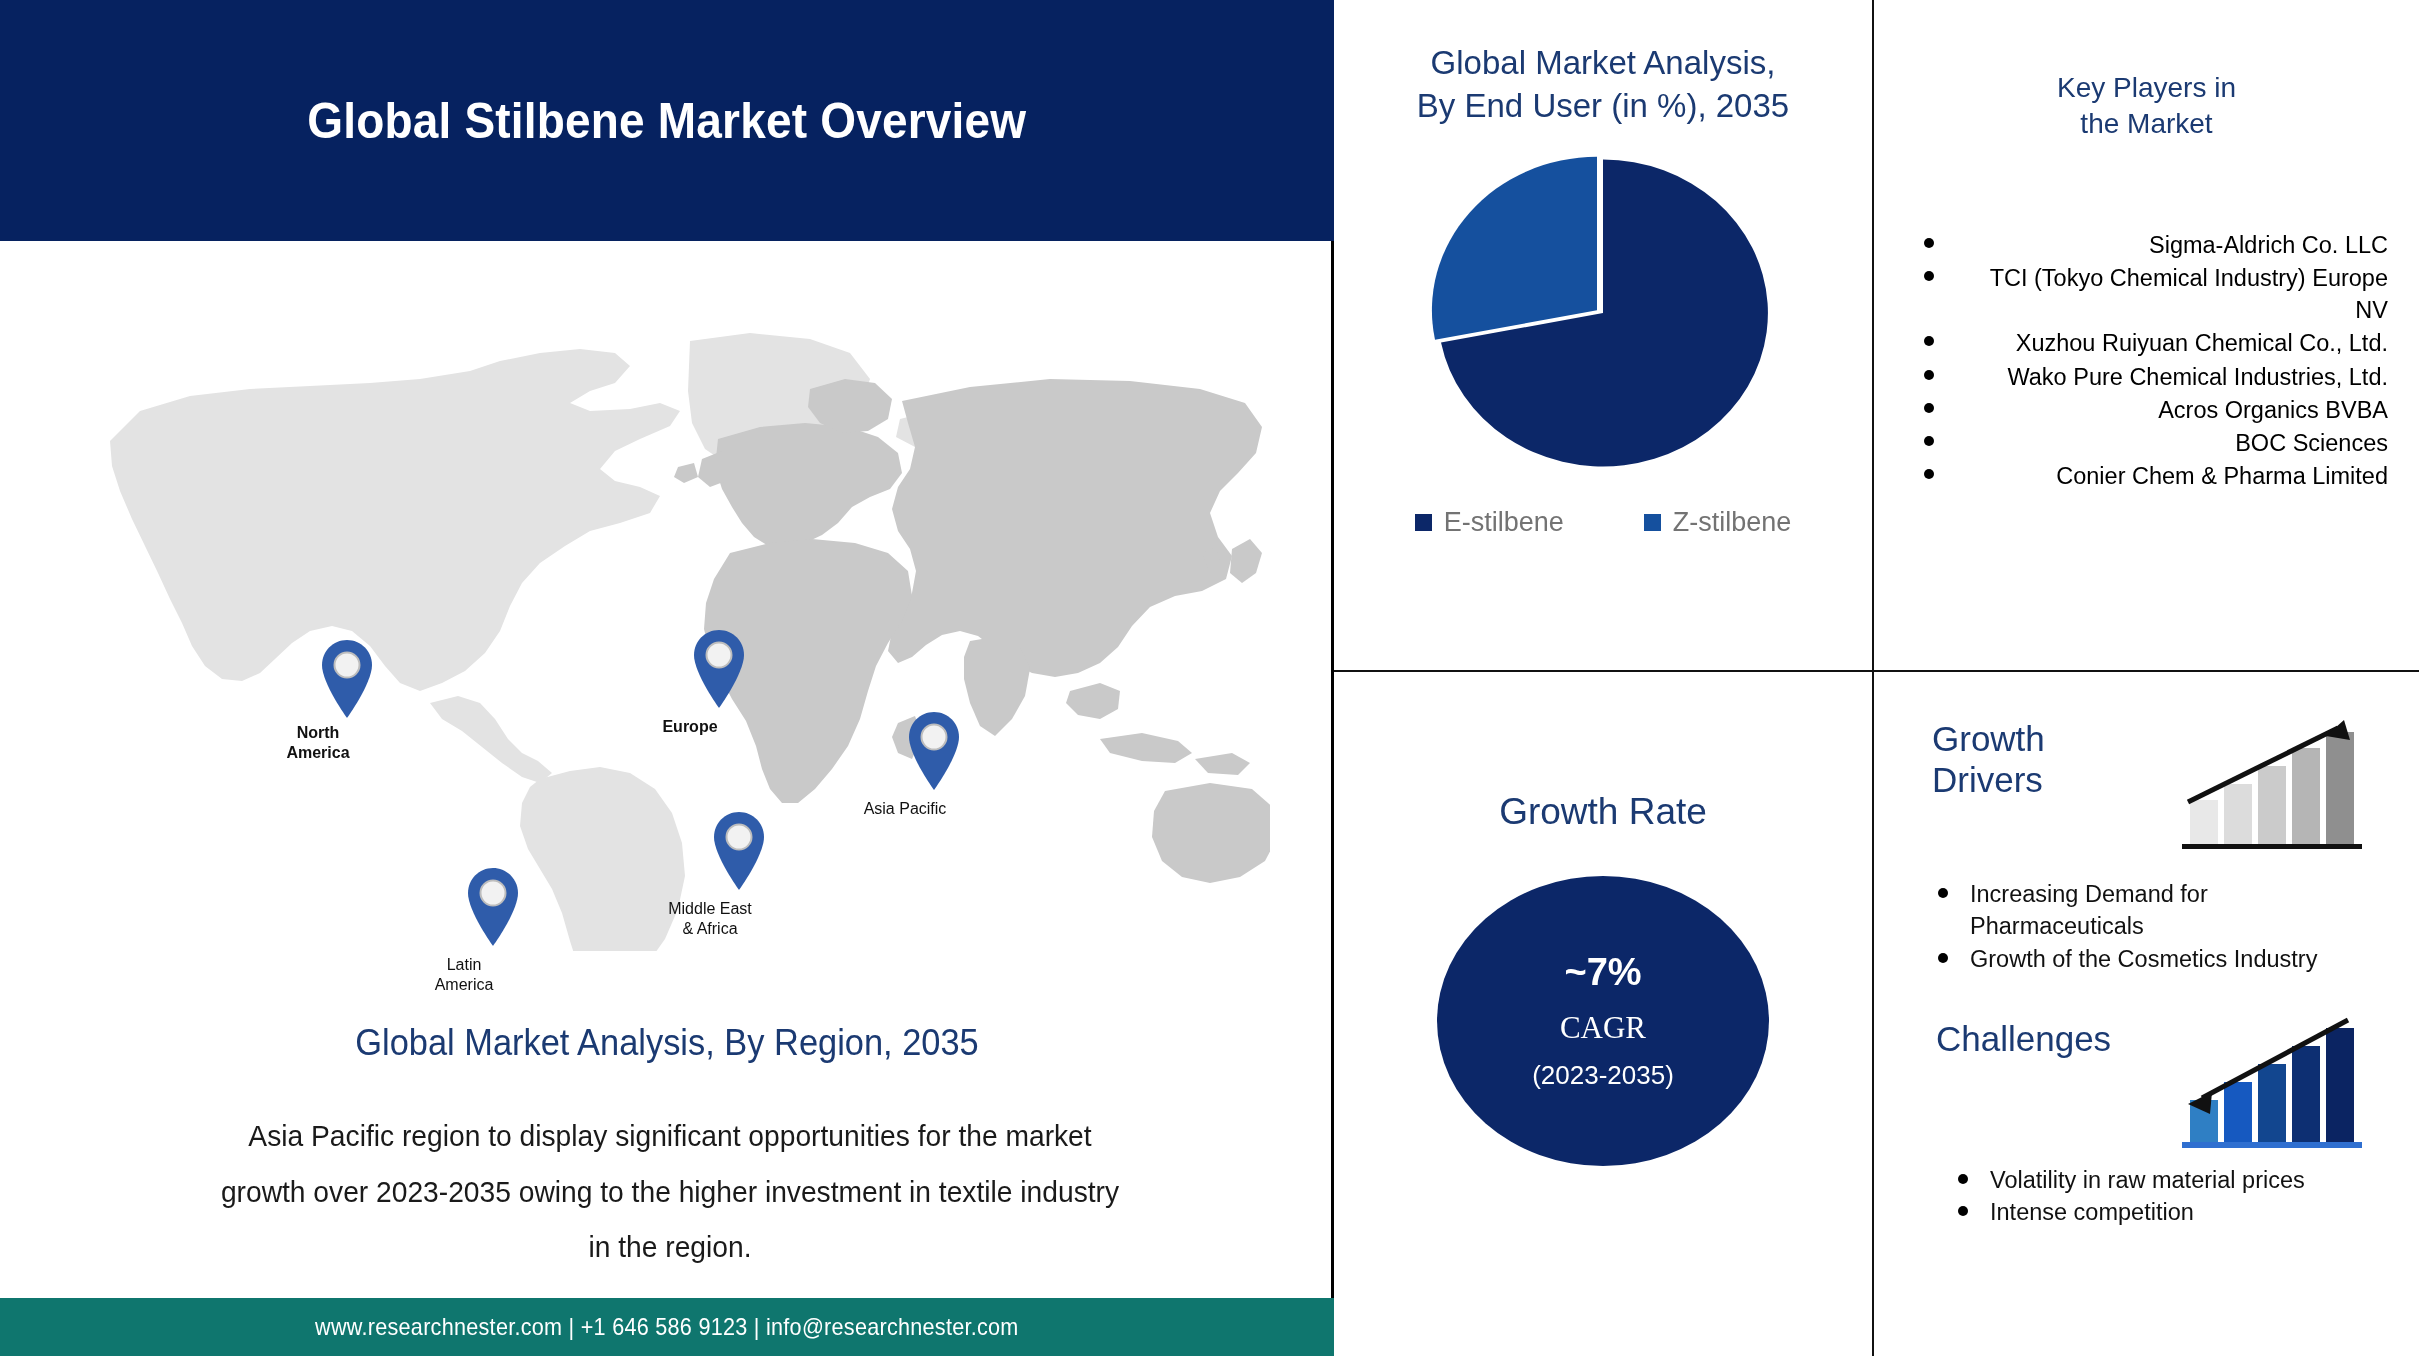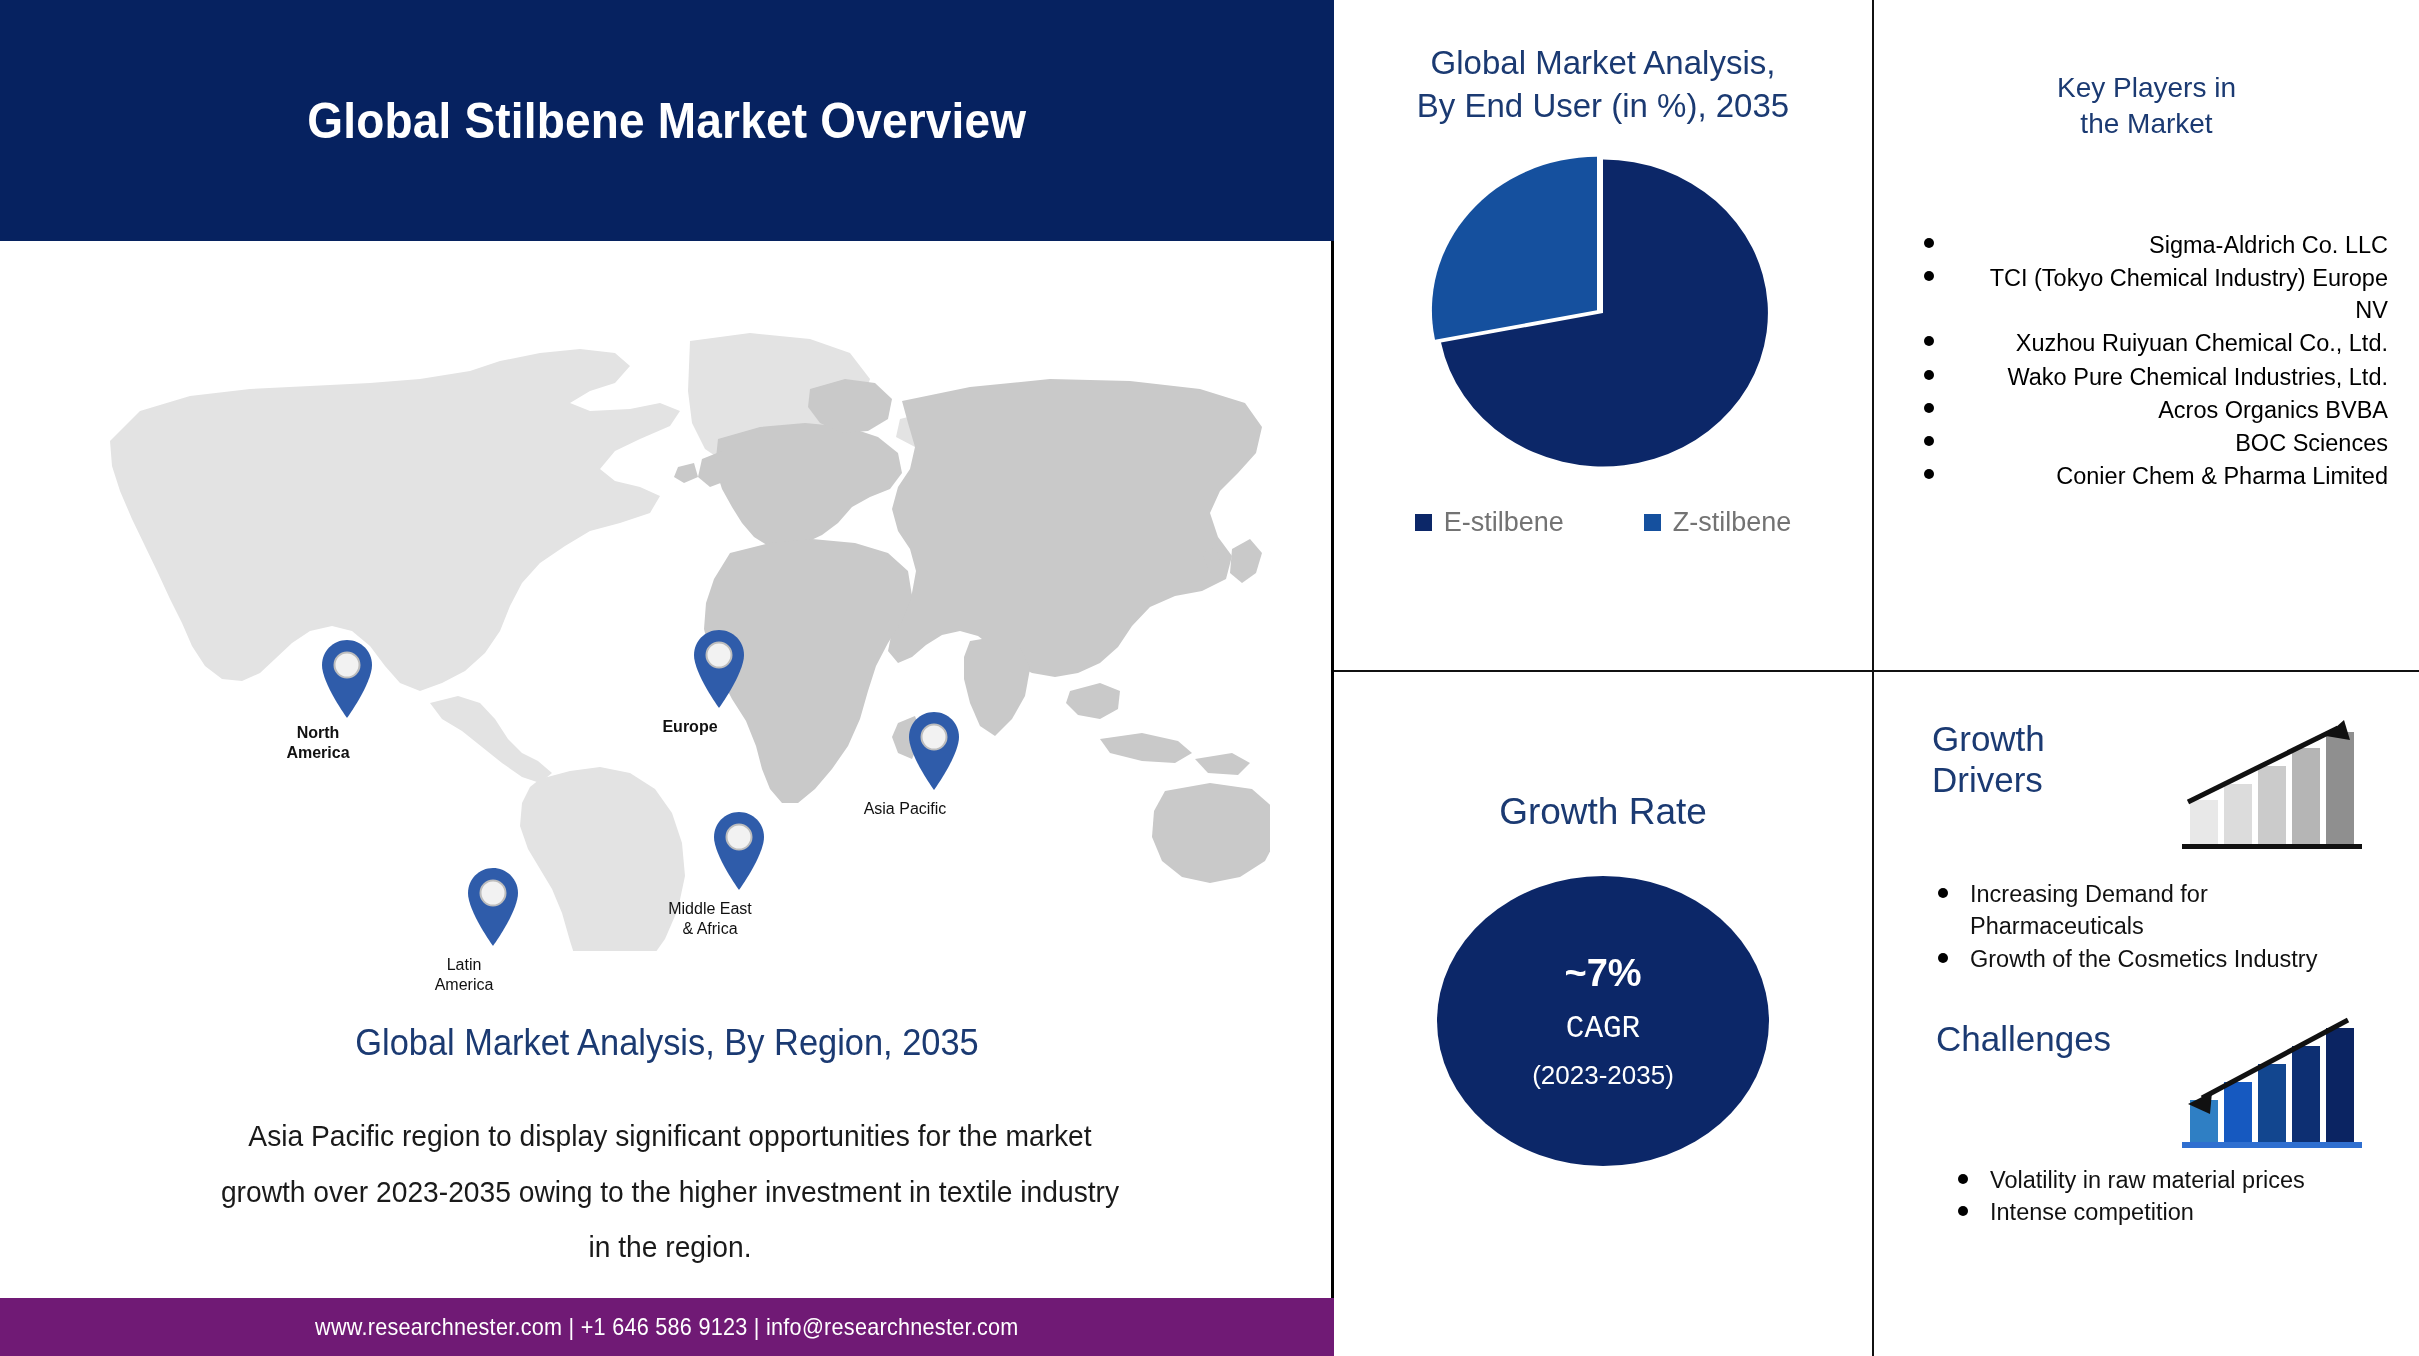--- a/index.html
+++ b/index.html
@@ -91,21 +91,21 @@
     line-height: 1.85;
     font-family: "Liberation Sans", sans-serif;
     transform: scaleX(0.94);
     transform-origin: center top;
   }
 
   #footer-bar {
     position: absolute;
     left: 0; top: 1298px;
     width: 1334px; height: 58px;
-    background: #701a75;
+    background: #0f766e;
     display: flex;
     align-items: center;
     justify-content: center;
   }
   #footer-text {
     color: #ffffff;
     font-size: 24px;
     letter-spacing: 0.3px;
     font-family: "Liberation Sans", sans-serif;
     transform: scaleX(0.9);
@@ -171,21 +171,21 @@
     position: relative;
     width: 332px; height: 290px;
     margin: 40px auto 0;
     border-radius: 50%;
     background: #0c2768;
     display: flex; flex-direction: column;
     align-items: center; justify-content: center;
     color: #ffffff;
   }
   #cagr-value { font-size: 38px; font-weight: bold; font-family: "Liberation Sans", sans-serif; }
-  #cagr-label { font-size: 31px; margin-top: 16px; font-family: Liberation Mono, monospace; }
+  #cagr-label { font-size: 31px; margin-top: 16px; font-family: Liberation Serif, serif; }
   #cagr-period { font-size: 26px; margin-top: 14px; font-family: "Liberation Sans", sans-serif; }
 
   
   .block-head {
     position: absolute;
     color: #1b3a72;
     font-size: 35px;
     line-height: 1.18;
     font-family: "Liberation Sans", sans-serif;
     white-space: pre-line;

